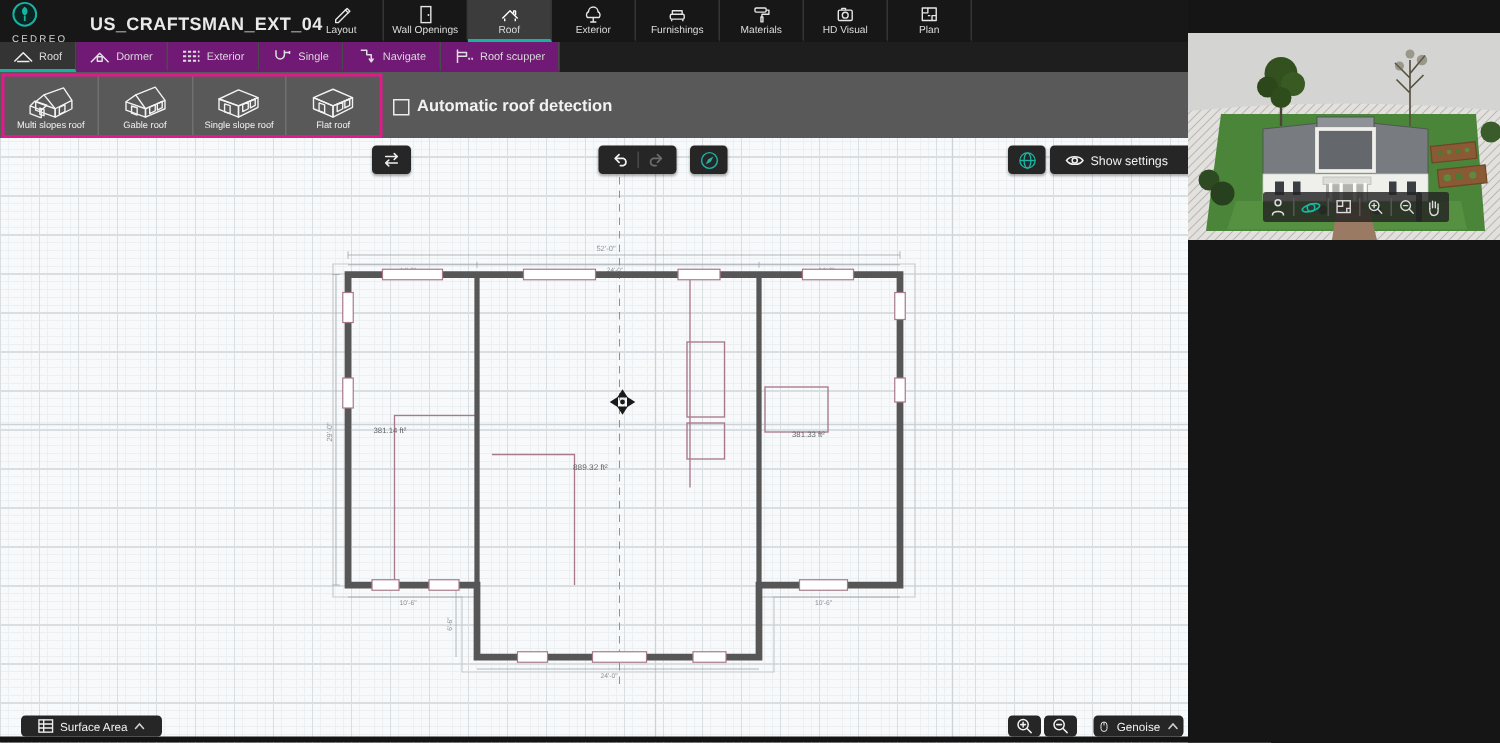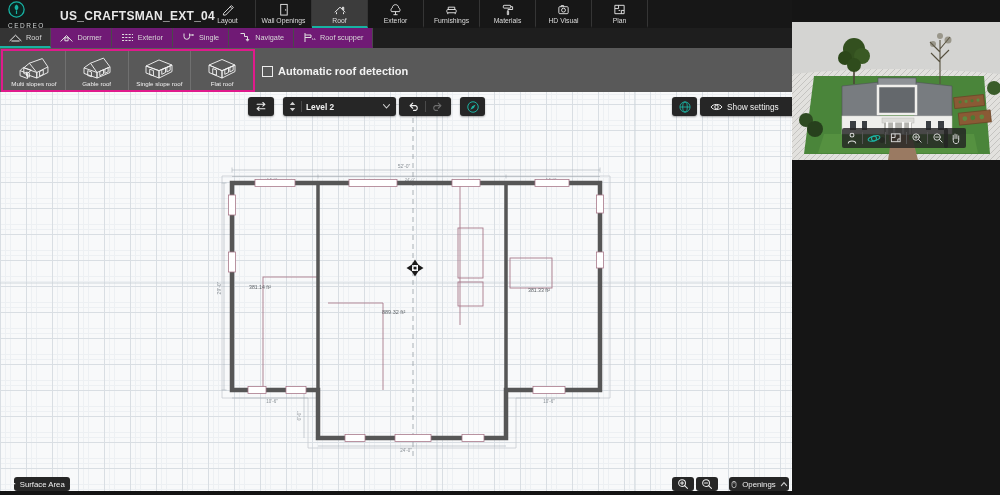--- a/index.html
+++ b/index.html
@@ -377,33 +377,20 @@
     </svg>
 
     <div class="fbtn" style="left:248px;width:26px;justify-content:center;">
       <svg width="14" height="13" viewBox="0 0 15 15">
           <g stroke="#efefef" fill="none" stroke-width="1.2" stroke-linecap="round" stroke-linejoin="round">
             <path d="M3 5 H12 M12 5 L9.6 2.8 M12 5 L9.6 7.2"></path>
             <path d="M12 10 H3 M3 10 L5.4 7.8 M3 10 L5.4 12.2"></path>
           </g>
         </svg>
     </div>
-    <div class="fbtn" style="left:283px;width:103px;padding:0 5px;">
-      <svg width="9" height="13" viewBox="0 0 10 14">
-          <g fill="#cfcfcf">
-            <path d="M2 5.2 L5 1.8 L8 5.2 Z"></path>
-            <path d="M2 8.8 L5 12.2 L8 8.8 Z"></path>
-          </g>
-        </svg>
-      <span class="vdiv"></span>
-      <span class="lbl" style="font-weight:bold;flex:1;">Level 2</span>
-      <svg width="9" height="7" viewBox="0 0 12 9">
-          <path d="M2 2 L6 6.5 L10 2" stroke="#cfcfcf" stroke-width="1.4" fill="none" stroke-linecap="round"></path>
-        </svg>
-    </div>
     <div class="fbtn" style="left:399px;width:52px;justify-content:center;">
       <svg width="14" height="13" viewBox="0 0 15 15">
           <g stroke="#f0f0f0" fill="none" stroke-width="1.3" stroke-linecap="round" stroke-linejoin="round">
             <path d="M3.5 6.5 H9.5 A3 3 0 0 1 9.5 12 H7"></path>
             <path d="M6 3.5 L3 6.5 L6 9.5"></path>
           </g>
         </svg>
       <span class="vdiv"></span>
       <svg width="14" height="13" viewBox="0 0 15 15">
           <g stroke="#6d6d6d" fill="none" stroke-width="1.3" stroke-linecap="round" stroke-linejoin="round">
@@ -435,21 +422,21 @@
             <path d="M1 5 C3.2 1.6 9.8 1.6 12 5 C9.8 8.4 3.2 8.4 1 5 Z"></path>
             <circle cx="6.5" cy="5" r="1.7"></circle>
           </g>
         </svg>
       <span class="lbl" style="flex:1;">Show settings</span>
       <svg width="8" height="6" viewBox="0 0 12 9">
           <path d="M2 2 L6 6.5 L10 2" stroke="#cfcfcf" stroke-width="1.6" fill="none" stroke-linecap="round"></path>
         </svg>
     </div>
 
-    <div class="bbtn" style="left:14px;width:56px;text-align:center;">
+    <div class="bbtn" style="left:14px;width:94px;text-align:center;">
       <svg width="11" height="10" viewBox="0 0 12 11">
           <g stroke="#efefef" fill="none" stroke-width="1">
             <rect x="1" y="1" width="10" height="9"></rect>
             <path d="M1 4 H11 M1 7 H11 M4.5 1 V10"></path>
           </g>
         </svg>
       <span class="lbl">Surface Area</span>
       <svg width="8" height="6" viewBox="0 0 12 9">
           <path d="M2 7 L6 2.5 L10 7" stroke="#cfcfcf" stroke-width="1.6" fill="none" stroke-linecap="round"></path>
         </svg>
@@ -470,21 +457,21 @@
           </g>
         </svg>
     </div>
     <div class="bbtn" style="left:729px;width:60px;">
       <svg width="8" height="11" viewBox="0 0 14 14">
           <g stroke="#efefef" fill="none" stroke-width="1.1">
             <rect x="3.5" y="1.5" width="7" height="11" rx="3.5"></rect>
             <path d="M7 1.5 V5.5"></path>
           </g>
         </svg>
-      <span class="lbl">Openings</span>
+      <span class="lbl">Genoise</span>
       <svg width="8" height="6" viewBox="0 0 12 9">
           <path d="M2 7 L6 2.5 L10 7" stroke="#cfcfcf" stroke-width="1.6" fill="none" stroke-linecap="round"></path>
         </svg>
     </div>
     <div class="bottomstrip"></div>
   </div>
 
   <div class="rpanel">
     <div class="preview">
       <svg width="208" height="138" viewBox="0 0 208 138">

